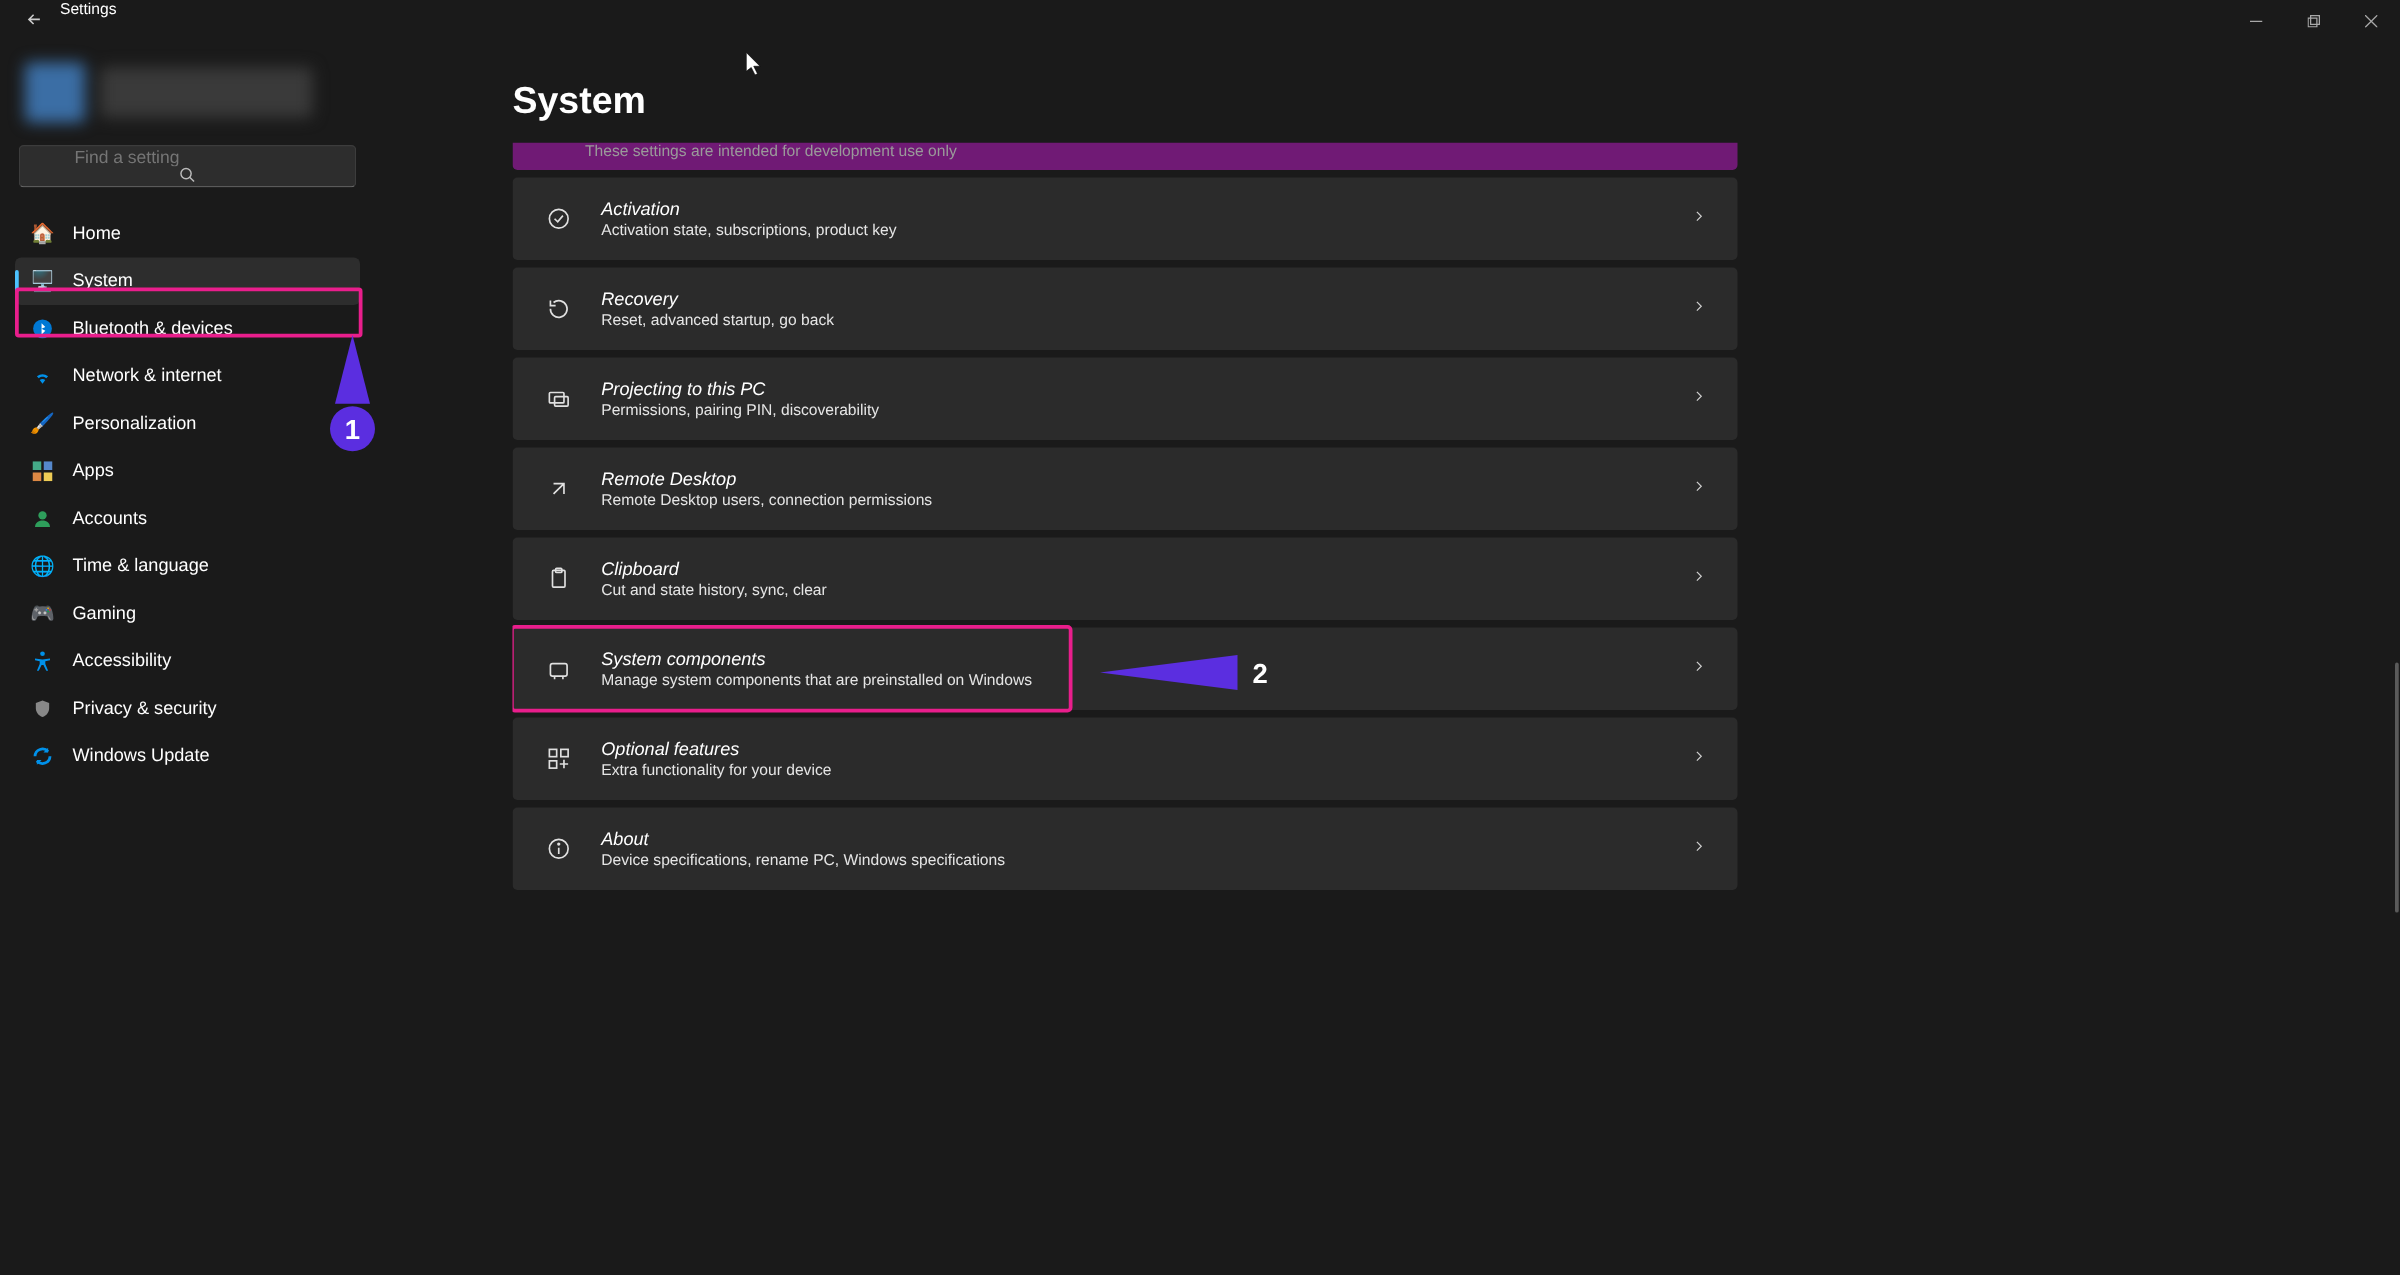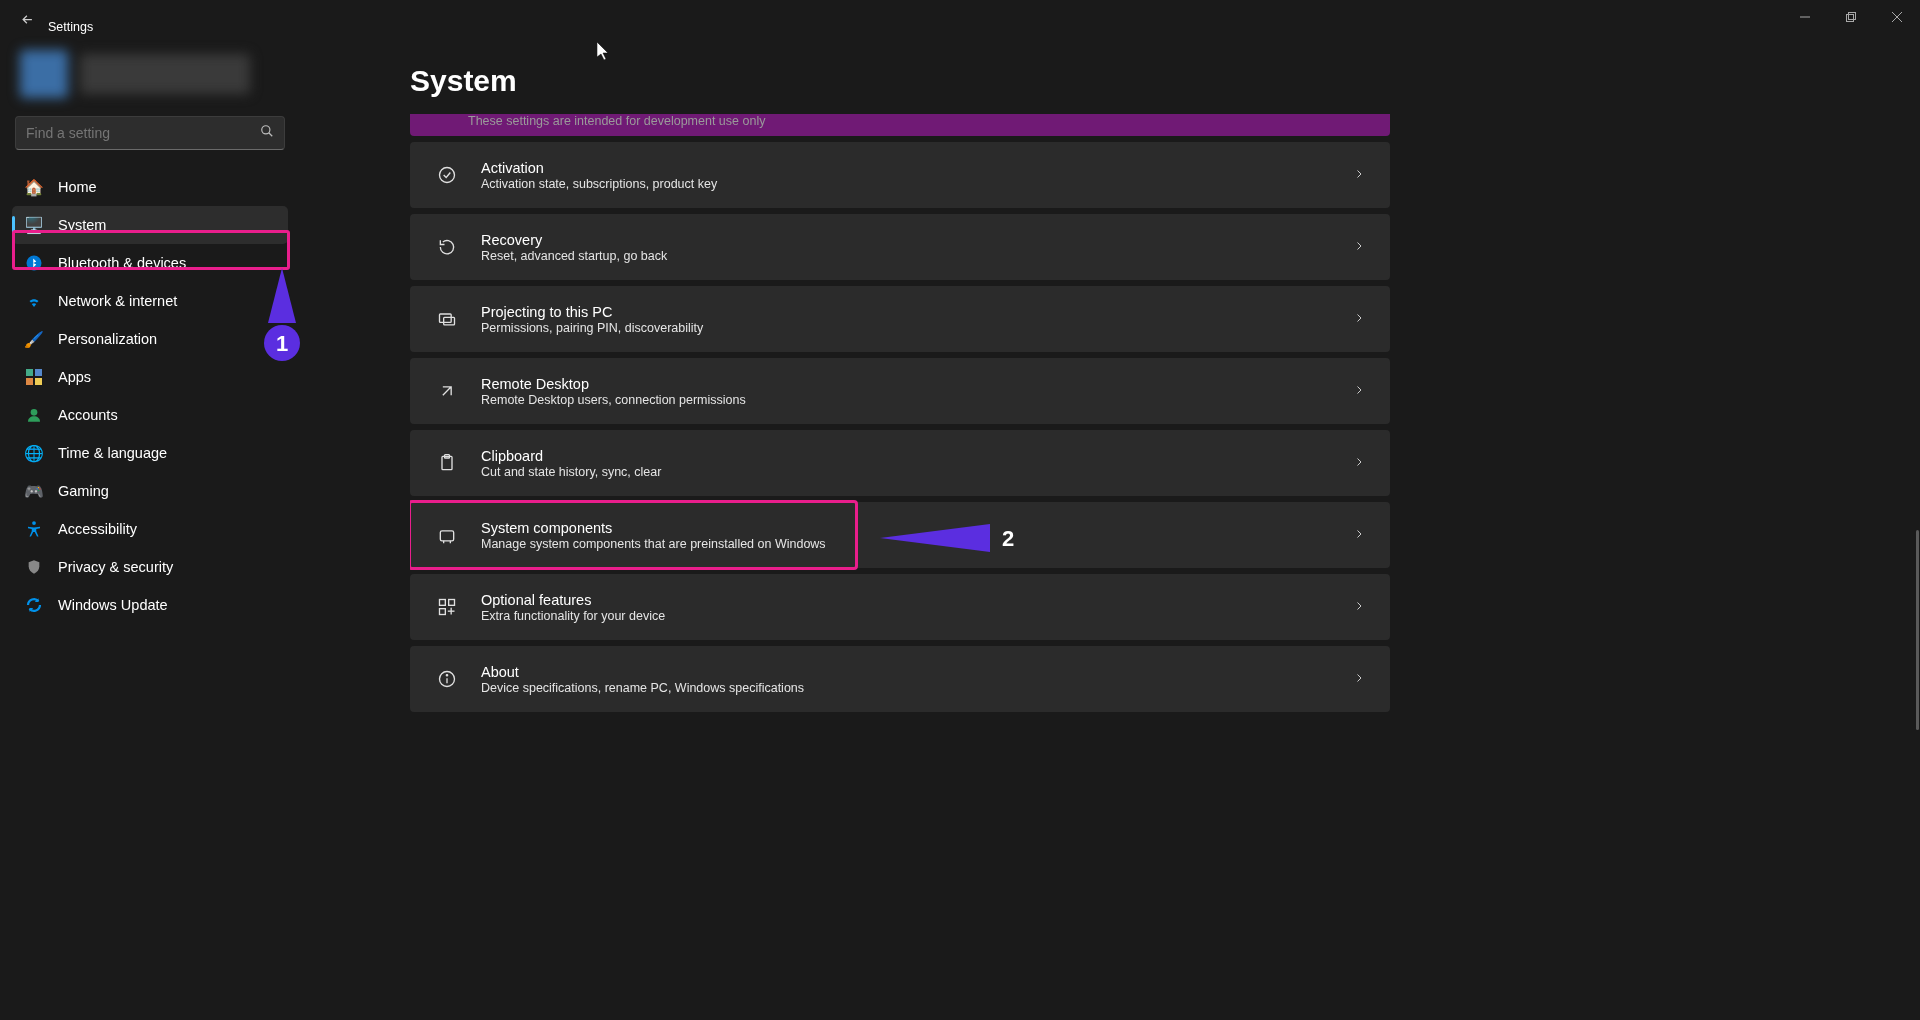--- a/index.html
+++ b/index.html
@@ -1,50 +1,50 @@
 <!DOCTYPE html>
 <html><head>
 <meta charset="utf-8">
 <style>
   * { margin: 0; padding: 0; box-sizing: border-box; font-family: "Segoe UI", sans-serif; }
   body { background: #1a1a1a; color: #ffffff; width: 1920px; height: 1020px; overflow: hidden; position: relative; }
 
-  .titlebar { height: 34px; display: flex; align-items: flex-end; padding-left: 12px; }
+  .titlebar { height: 34px; display: flex; align-items: flex-start; padding-left: 12px; }
   .back-btn { width: 30px; height: 30px; display:flex; align-items:center; justify-content:center; cursor:pointer; }
   .title-text { font-size: 12.5px; margin-left: 6px; }
   .window-controls { margin-left: auto; display:flex; }
   .win-btn { width: 46px; height: 34px; display:flex; align-items:center; justify-content:center; }
   .win-btn svg { opacity: .8; }
 
   .main-wrap { display:flex; height: calc(1020px - 34px); }
 
   .sidebar { width: 300px; padding: 0 10px 0 10px; }
   .profile { display:flex; align-items:center; height: 80px; padding-left: 10px; filter: blur(6px); }
   .avatar { width: 48px; height: 48px; background: #3b6ea5; border-radius: 4px; margin-right: 12px; }
   .profile-text { height: 40px; width: 170px; background: #3a3a3a; border-radius: 4px; }
 
-  .search-box { margin: 2px 5px 18px 5px; height: 34px; background: #2d2d2d; border: 1px solid #3c3c3c; border-radius: 4px; display:flex; align-items:center; padding: 0 10px; border-bottom: 1px solid #6a6a6a;}
+  .search-box { margin: 2px 5px 18px 5px; height: 34px; background: #2d2d2d; border: 1px solid #3c3c3c; border-radius: 4px; display:flex; align-items:center; padding: 0 10px; border-bottom: 1px solid #6a6a6a; flex-direction: column;}
   .search-box input { flex:1; background:transparent; border:none; outline:none; color:#ccc; font-size:14px; }
   .search-icon { color:#bbb; }
 
   .nav-list { list-style:none; padding: 0 2px; }
   .nav-item { display:flex; align-items:center; height: 38px; padding-left: 12px; border-radius: 5px; font-size:14.5px; cursor:pointer; position:relative;}
   .nav-item.selected { background: #2d2d2d; }
   .nav-item.selected::before { content:""; position:absolute; left:0; top:10px; bottom:10px; width:3px; background:#4cc2ff; border-radius:2px;}
   .nav-icon { width: 20px; height: 20px; margin-right: 14px; display:flex; align-items:center; justify-content:center; font-size:16px;}
   .highlight-box-1 { position:absolute; border:3px solid #e91e8c; border-radius:3px; pointer-events:none; left:12px; top:230px; width:278px; height:40px; }
 
   .content { flex:1; padding: 0 0 0 110px; }
   .page-title { font-size: 30px; font-weight:600; margin-top: 30px; margin-bottom: 16px; }
   .scroll-content { height: 700px; overflow:hidden; position:relative; }
 
   .card-cutoff { height: 22px; width: 980px; background:#701a75; border-radius: 0 0 4px 4px; display:flex; align-items:flex-start; padding-left:58px; color:#9a9a9a; font-size:12.5px; margin-bottom:6px; overflow:hidden;}
   .card { width: 980px; height: 66px; background:#2b2b2b; border-radius:4px; margin-bottom:6px; display:flex; align-items:center; padding: 0 25px; cursor:pointer; position:relative;}
   .card-icon { width: 24px; margin-right: 22px; color:#e0e0e0; display:flex; align-items:center; justify-content:center;}
-  .card-text .card-title { font-size:14.5px; color:#fff; }
+  .card-text .card-title { font-size:14.5px; color:#fff;font-style:italic; }
   .card-text .card-sub { font-size:12.5px; color:#e5e5e5; margin-top:1px; }
   .chev { margin-left:auto; color:#ccc; }
 
   .highlight-box-2 { position:absolute; border:3px solid #e91e8c; border-radius:4px; pointer-events:none; }
 
   .annot-arrow-1 { position:absolute; left:262px; top:268px; pointer-events:none;}
   .annot-arrow-2 { position:absolute; pointer-events:none;}
 
   .scrollbar-track { position:absolute; right:0; top:100px; bottom:0; width:6px; }
   .scrollbar-thumb { position:absolute; right:1px; width:3px; background:#5a5a5a; border-radius:2px; top:430px; height:200px;}

